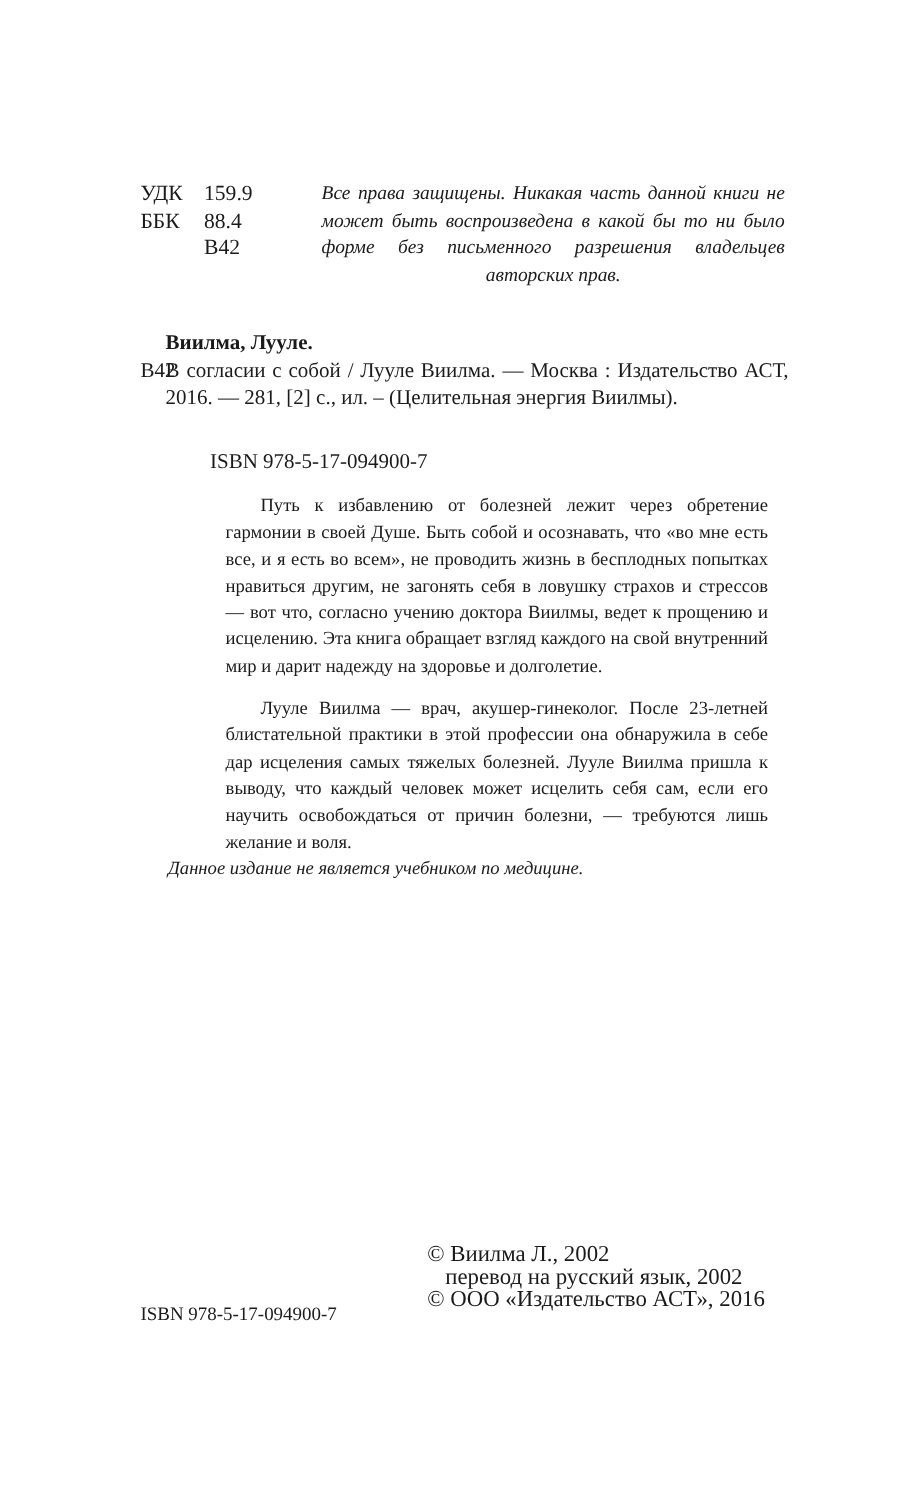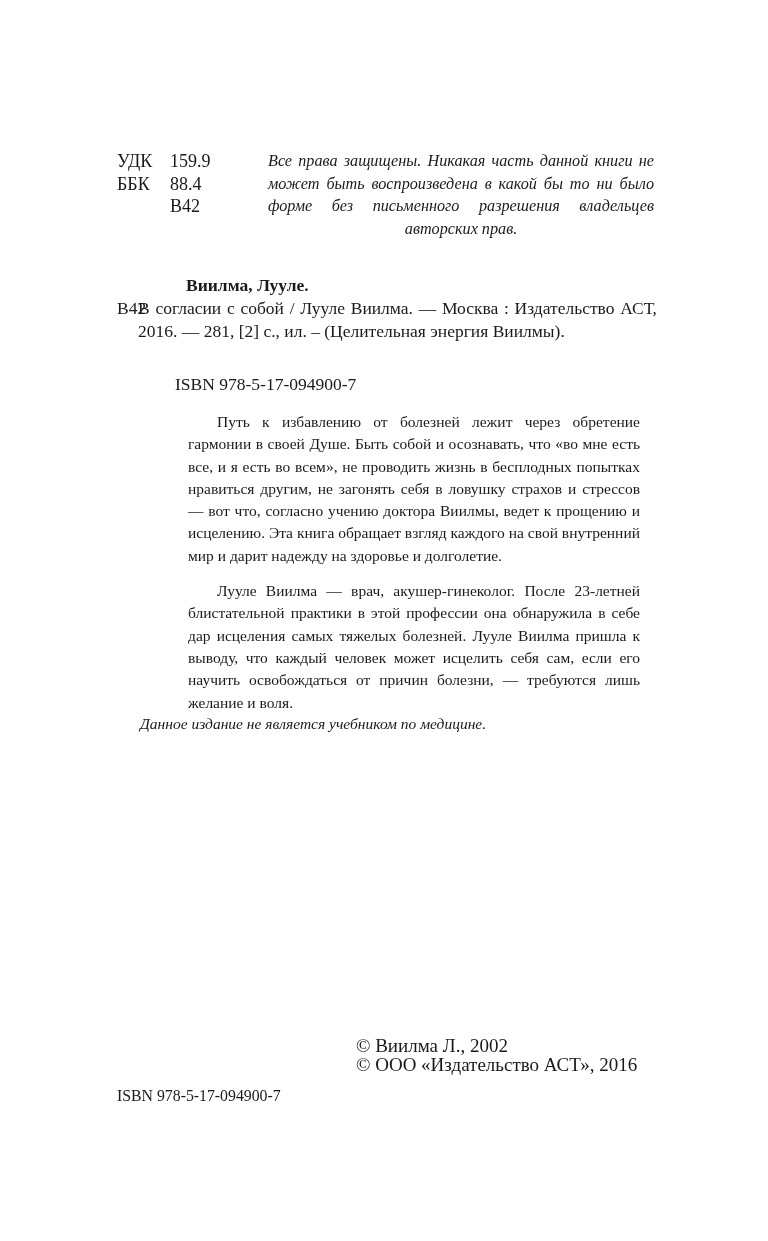--- a/index.html
+++ b/index.html
@@ -11,21 +11,21 @@
   .abs { position: absolute; }
   .codes { left: 117px; top: 150px; font-size: 18px; line-height: 22.5px; }
   .codes .row { display: flex; white-space: nowrap; }
   .codes .k { width: 53px; }
   .rights {
     left: 268px; top: 150px; width: 386px;
     font-style: italic; font-size: 16.2px; line-height: 22.5px;
     text-align: justify; text-align-last: center;
   }
   .rights p { margin: 0; }
-  .author { left: 138px; top: 275px; font-size: 17.5px; font-weight: bold; margin-left: 48px; }
+  .author { left: 138px; top: 275px; font-size: 17.5px; font-weight: bold; }
   .biblio { left: 117px; top: 297px; font-size: 17.5px; line-height: 23px; width: 540px; }
   .biblio .code { position: absolute; left: 0; top: 0; }
   .biblio .txt { margin-left: 21px; text-align: justify; }
   .isbn-top { left: 175px; top: 374px; font-size: 17.5px; }
   .body-text {
     left: 175px; top: 398px; width: 478px;
     font-size: 15.5px; line-height: 22.3px; text-align: justify;
   }
   .body-text p { margin: 13px; text-indent: 29px; }
   .disclaimer {
@@ -73,16 +73,17 @@
   <p>Путь к избавлению от болезней лежит через обретение гармонии в своей Душе. Быть собой и осознавать, что «во мне есть все, и я есть во всем», не проводить жизнь в бесплодных попытках нравиться другим, не загонять себя в ловушку страхов и стрессов — вот что, согласно учению доктора Виилмы, ведет к прощению и исцелению. Эта книга обращает взгляд каждого на свой внутренний мир и дарит надежду на здоровье и долголетие.</p>
   <p>Лууле Виилма — врач, акушер-гинеколог. После 23-летней блистательной практики в этой профессии она обнаружила в себе дар исцеления самых тяжелых болезней. Лууле Виилма пришла к выводу, что каждый человек может исцелить себя сам, если его научить освобождаться от причин болезни, — требуются лишь желание и воля.</p>
 </div>
 
 <div class="abs disclaimer">
   <p>Данное издание не является учебником по медицине.</p>
 </div>
 
 <div class="abs copyrights">
   <div class="line">© Виилма Л., 2002</div>
+  <div class="line indent">перевод на русский язык, 2002</div>
   <div class="line">© ООО «Издательство АСТ», 2016</div>
 </div>
 
 <div class="abs isbn-bottom">ISBN 978-5-17-094900-7</div>
 
 </body></html>

